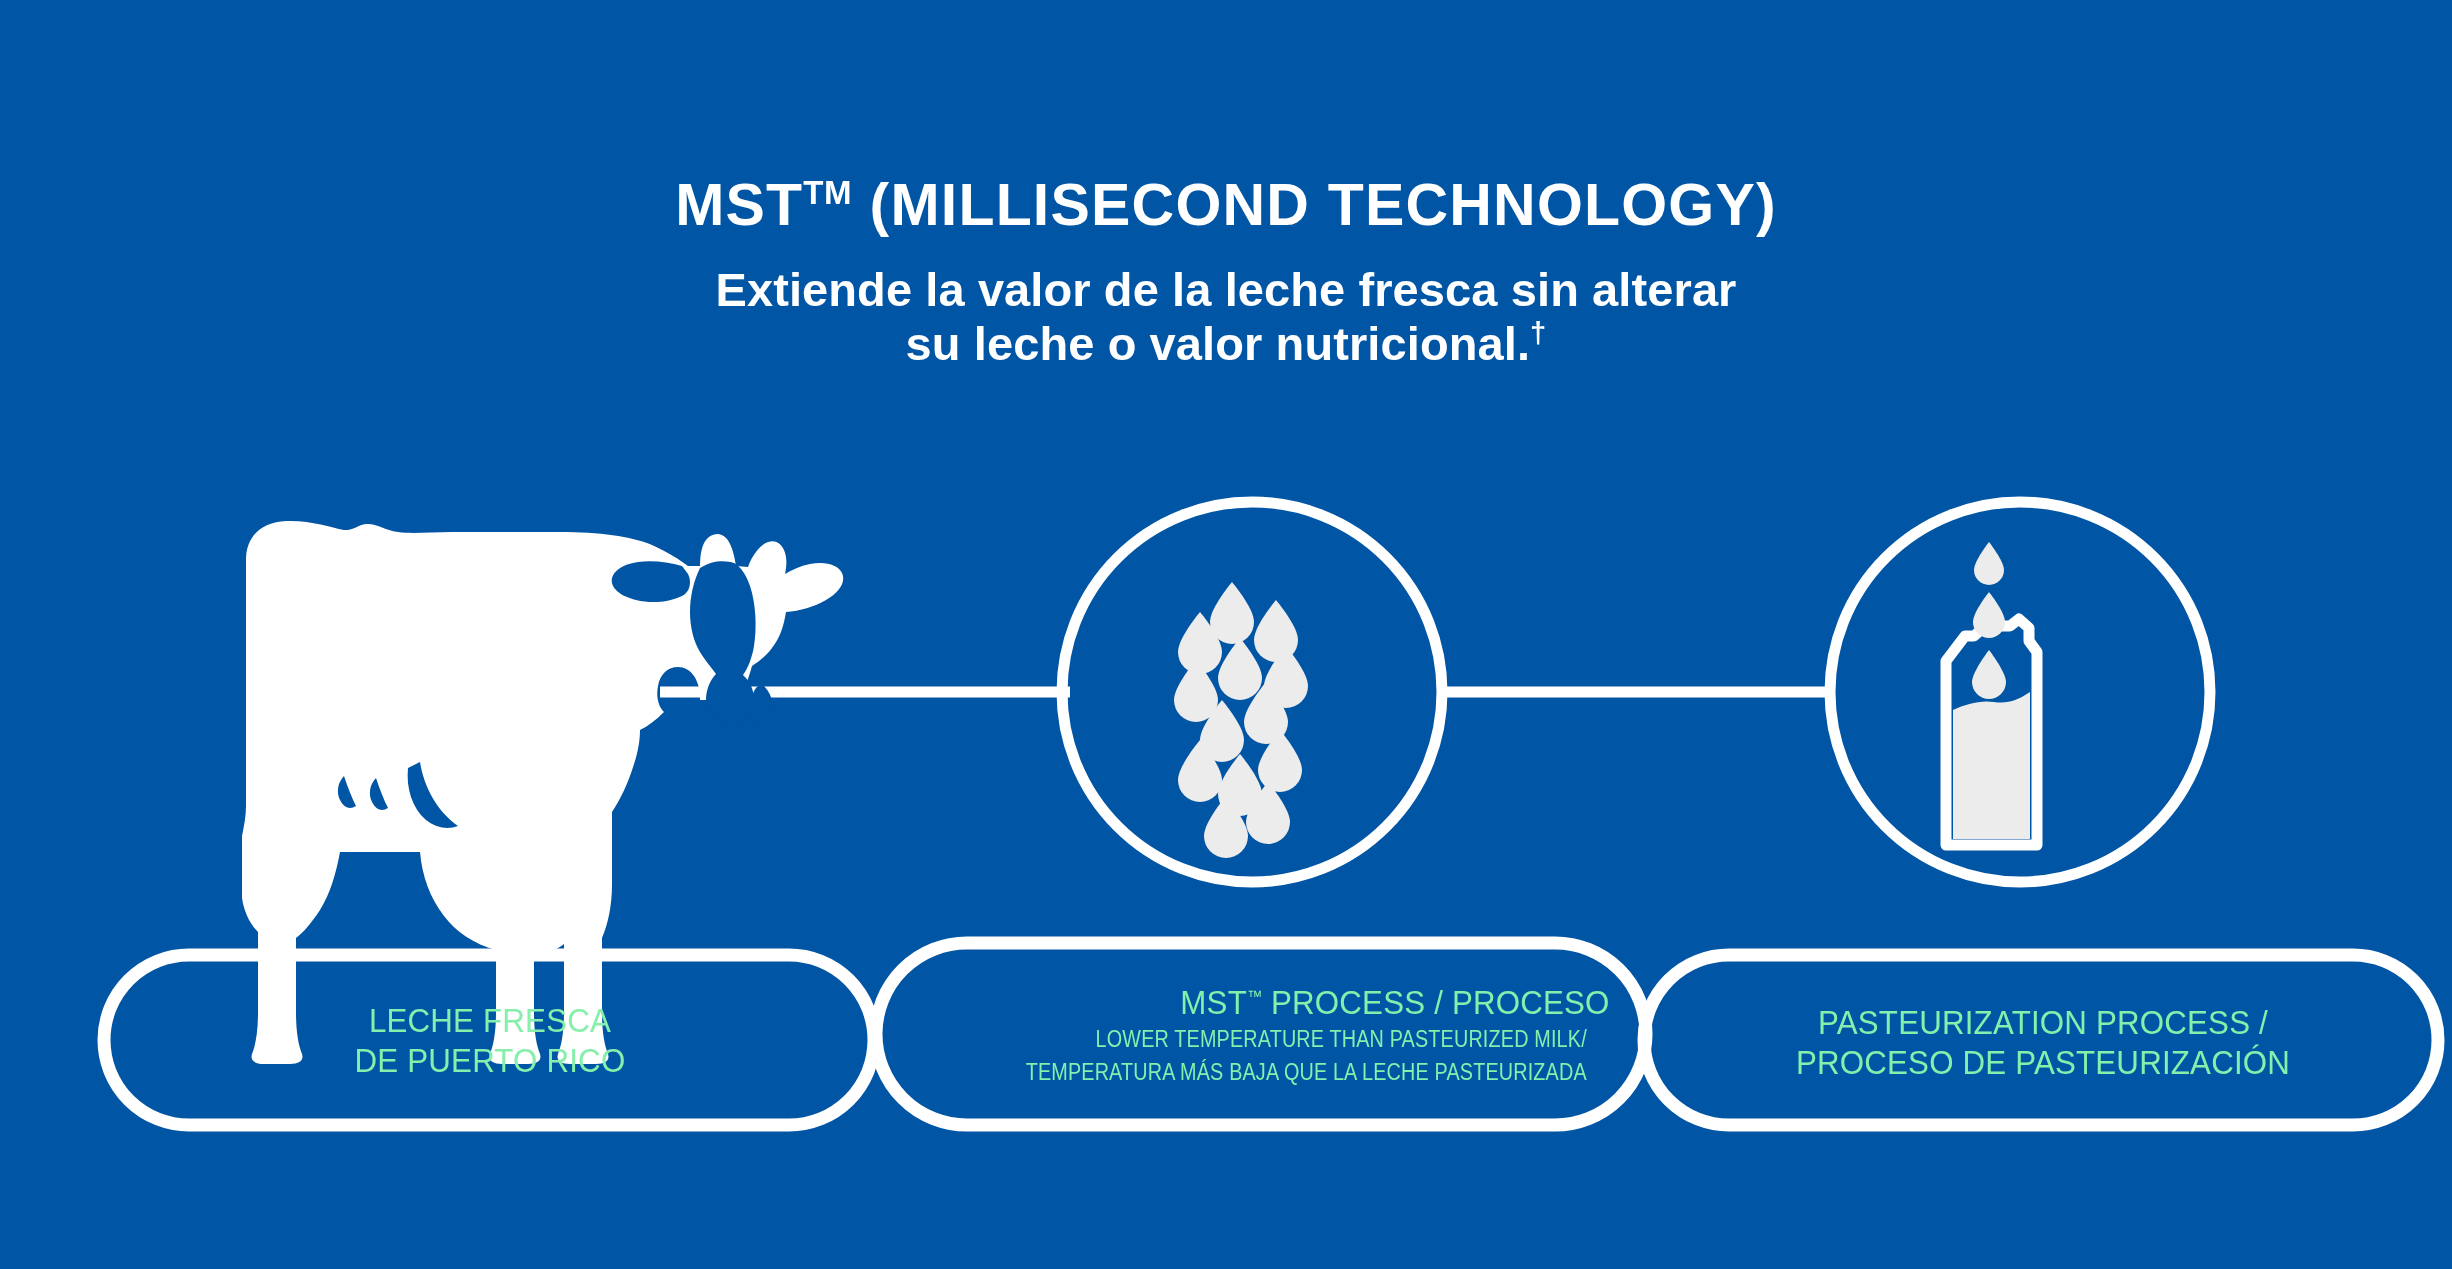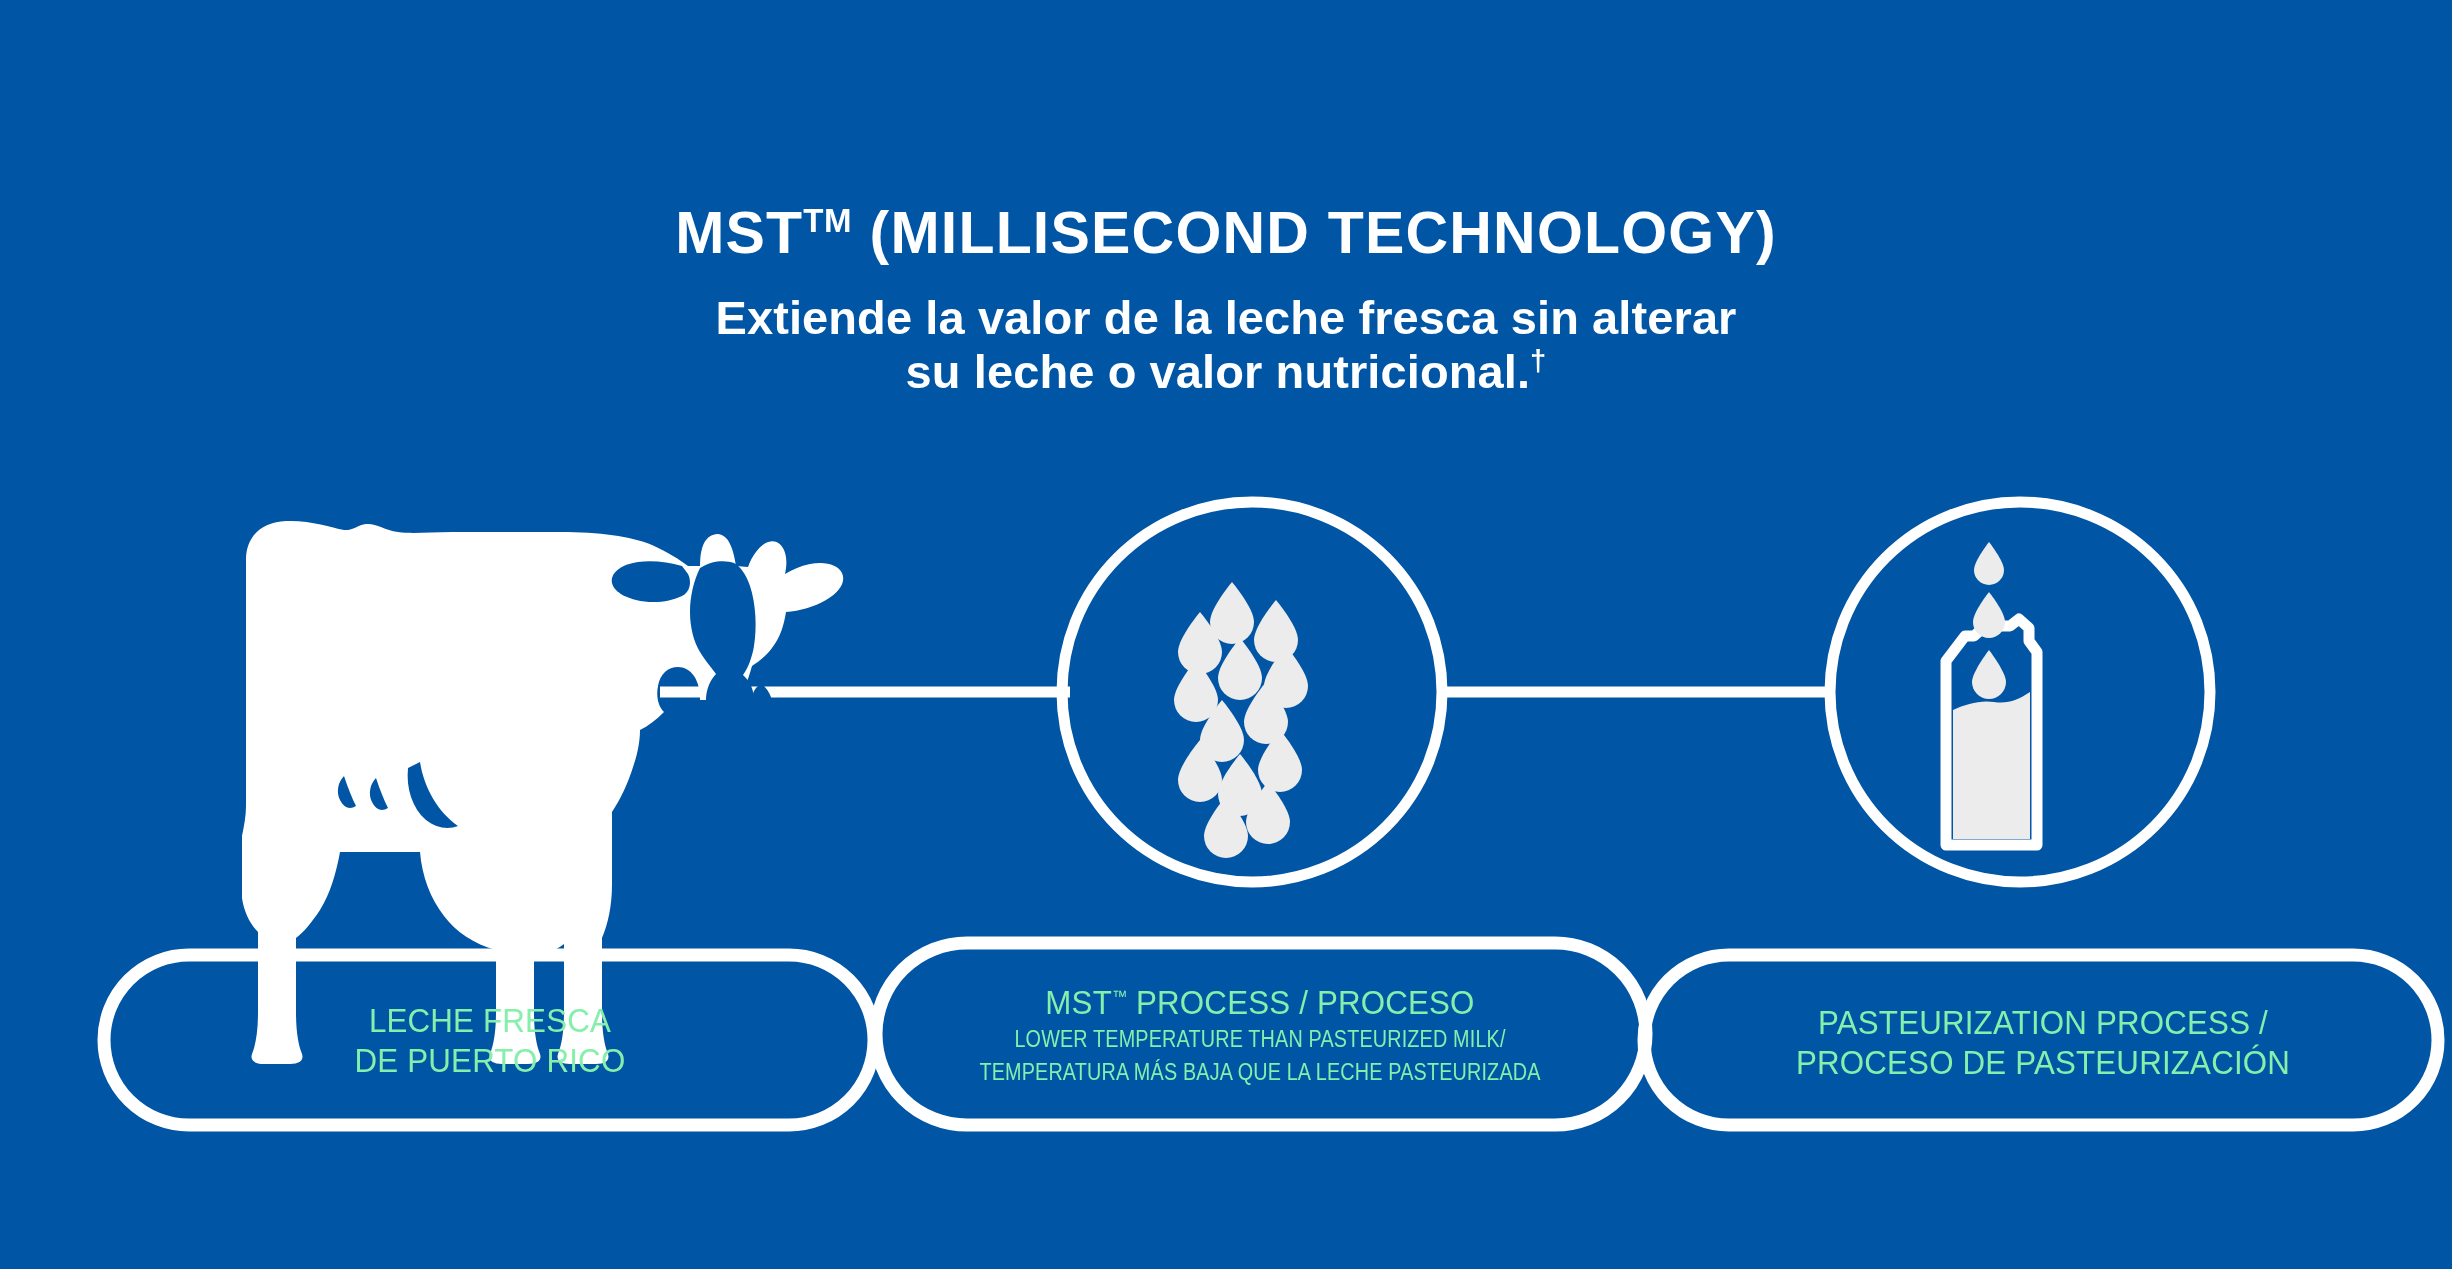--- a/index.html
+++ b/index.html
@@ -19,21 +19,20 @@
   }
 
   
   #headings {
     position: absolute;
     left: 0;
     top: 0;
     width: 2452px;
     text-align: center;
     color: #ffffff;
-    margin-top: 28px;
   }
   #title {
     margin: 0;
     padding-top: 176px;
     font-size: 59px;
     font-weight: 700;
     letter-spacing: 1.2px;
     line-height: 1.0;
     white-space: nowrap;
   }
@@ -88,21 +87,21 @@
     transform: scaleX(0.86);
     line-height: 1.3;
     margin-top: 3px;
   }
   .pill-label .tm {
     font-size: 0.48em;
     vertical-align: super;
   }
 
   #label-1 { left: 110px; top: 1000px; width: 760px; }
-  #label-2 { left: 880px; top: 982px;  width: 760px; }
+  #label-2 { left: 880px; top: 982px;  width: 760px; text-align: right; }
   #label-3 { left: 1648px; top: 1002px; width: 790px; }
 </style>
 </head>
 <body>
 
 <div id="stage">
 
   <div id="headings">
     <h1 id="title"><span>MST</span><span class="sup">TM</span><span> (MILLISECOND TECHNOLOGY)</span></h1>
     <h2 id="subtitle"><span>Extiende la valor de la leche fresca sin alterar</span><br><span>su leche o valor nutricional.</span><span class="dag">†</span></h2>

